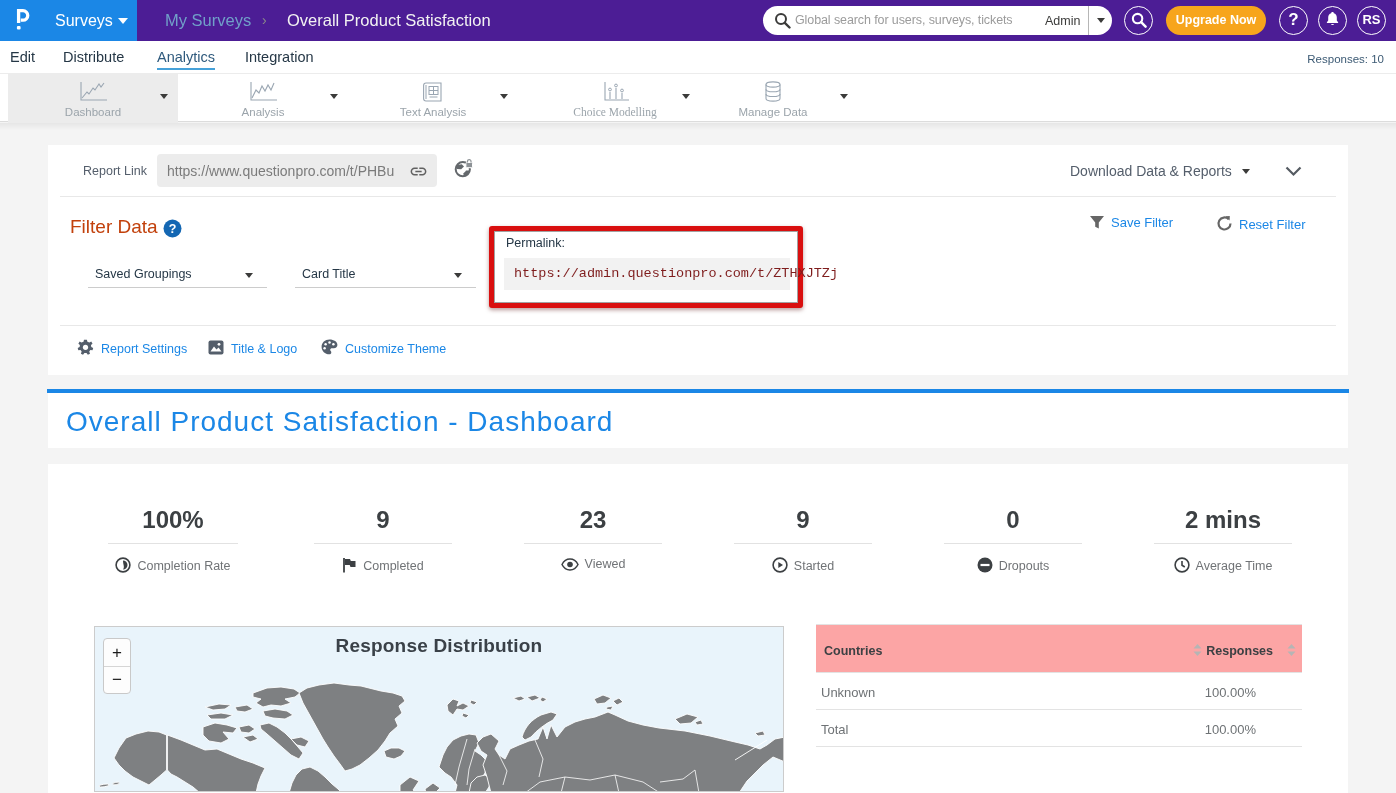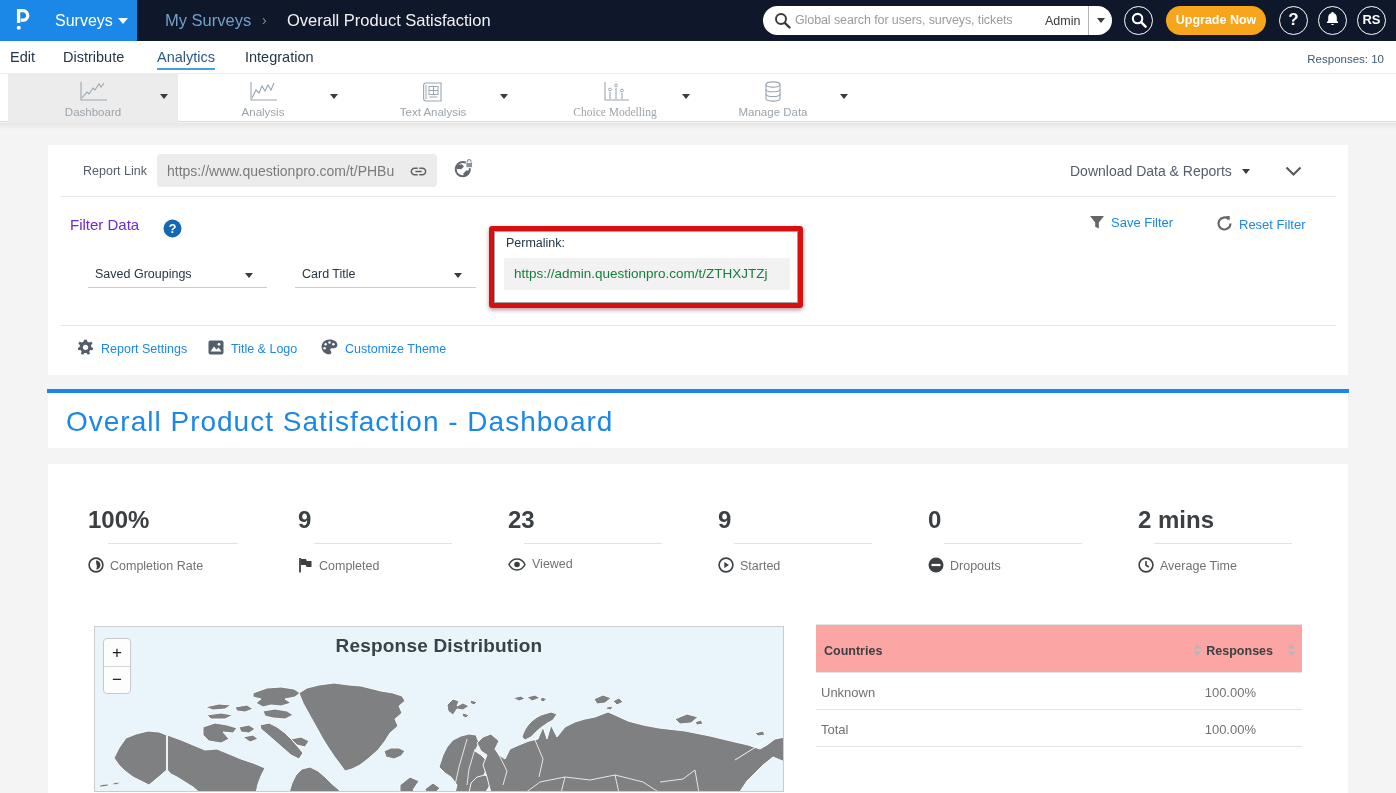--- a/index.html
+++ b/index.html
@@ -1,19 +1,19 @@
 <!DOCTYPE html>
 <html><head>
 <meta charset="utf-8">
 <style>
 * { margin:0; padding:0; box-sizing:border-box; }
 html,body { width:1396px; height:793px; overflow:hidden; font-family:"Liberation Sans", sans-serif; background:#f4f4f4; }
 .abs { position:absolute; }
 
-.topbar { position:absolute; left:0; top:0; width:1396px; height:41px; background:#0f172a;text-decoration:underline; }
+.topbar { position:absolute; left:0; top:0; width:1396px; height:41px; background:#4c1d95;text-decoration:underline; }
 .logo { position:absolute; left:0; top:0; width:137px; height:41px; background:#1b87e6; color:#fff; }
 .logo svg { position:absolute; left:16px; top:9px; }
 .logo .lbl { position:absolute; left:55px; top:12px; font-size:16px; color:#fff; }
 .caret { display:inline-block; width:0; height:0; border-left:5px solid transparent; border-right:5px solid transparent; border-top:6px solid #fff; }
 .logo .caret { position:absolute; left:118px; top:18px; border-left-width:5.5px; border-right-width:5.5px; border-top-width:6.5px; }
 .crumb1 { position:absolute; left:165px; top:11px; font-size:16.5px; color:#71a0c9; }
 .crumbsep { position:absolute; left:262px; top:12px; font-size:14px; color:#8a8a8a; }
 .crumb2 { position:absolute; left:287px; top:11px; font-size:16.5px; color:#f2f2f2; }
 .searchbox { position:absolute; left:763px; top:6px; width:349px; height:29px; background:#fff; border-radius:15px; }
 .searchbox .mag { position:absolute; left:11px; top:6px; }
@@ -39,41 +39,41 @@
 
 .card1 { position:absolute; left:48px; top:145px; width:1300px; height:230px; background:#fff; }
 .rl-label { position:absolute; left:35px; top:19px; font-size:12.5px; color:#545e6b; }
 .rl-pill { position:absolute; left:109px; top:9px; width:280px; height:33px; background:#ececec; border-radius:4px; }
 .rl-pill .url { position:absolute; left:10px; top:9px; font-size:14px; color:#7b7b7b; }
 .rl-globe { position:absolute; left:405px; top:13px; }
 .dl { position:absolute; left:1022px; top:18px; font-size:14px; color:#545e6b; }
 .dl .caret { position:absolute; left:172px; top:6px; border-top-color:#3b3b3a; border-left-width:4.5px; border-right-width:4.5px; border-top-width:5.5px; }
 .chev { position:absolute; left:1237px; top:21px; }
 .div1 { position:absolute; left:12px; top:51px; width:1276px; height:0; border-top:1px solid #e8e8e8; }
-.fd-h { position:absolute; left:22px; top:71px; font-size:15px; color:#6d28d9; }
+.fd-h { position:absolute; left:22px; top:71px; font-size:19px; color:#c2410c; }
 .fd-q { position:absolute; left:115px; top:74px; }
 .savef { position:absolute; left:1041px; top:70px; font-size:13px; color:#1b87e6; }
 .resetf { position:absolute; left:1168px; top:70px; font-size:13px; color:#1b87e6; }
 .dd { position:absolute; top:121px; border-bottom:1px solid #ccc; height:22px; }
 .dd .ddt { position:absolute; left:7px; top:1px; font-size:12.5px; color:#253746; }
 .dd .caret { position:absolute; top:7px; border-top-color:#3b3b3a; border-left-width:4.5px; border-right-width:4.5px; border-top-width:5.5px; }
 .redbox { position:absolute; left:441px; top:81px; width:314px; height:82px; border:5px solid #d90f0f; border-radius:3px; background:#fff; box-shadow:0 2px 4px rgba(80,0,0,0.40), inset 0 0 0 1px rgba(70,70,70,0.5); }
 .redbox .pl { position:absolute; left:12px; top:5px; font-size:12.5px; color:#253746; }
 .redbox .pin { position:absolute; left:10px; top:27px; width:286px; height:32px; background:#f2f2f2; }
-.redbox .pin span { position:absolute; left:10px; top:8px; font-size:13.5px; color:#15803d; }
+.redbox .pin span { position:absolute; left:10px; top:8px; font-size:13.5px; color:#7f1d1d;font-family:Liberation Mono, monospace; }
 .div2 { position:absolute; left:12px; top:180px; width:1276px; height:0; border-top:1px solid #e8e8e8; }
 .brow { position:absolute; left:0; top:181px; width:100%; height:49px; }
 .blink { position:absolute; top:16px; font-size:12.5px; color:#1b87e6; }
 
 .blueline { position:absolute; left:47px; top:389px; width:1302px; height:4px; background:#1b87e6; }
 .hband { position:absolute; left:48px; top:393px; width:1300px; height:55px; background:#fff; }
 .hband h1 { position:absolute; left:18px; top:13px; font-size:28px; font-weight:normal; color:#1b87e6; letter-spacing:1.0px;text-align:center; }
 
 .card2 { position:absolute; left:48px; top:464px; width:1300px; height:329px; background:#fff; }
-.stat { position:absolute; top:40px; width:170px; }
+.stat { position:absolute; top:40px; width:170px; text-align:center; }
 .stat .v { font-size:24px; font-weight:bold; color:#3c4043; line-height:32px; }
 .stat .hr { margin-top:7px; border-top:1px solid #e2e2e2; }
 .stat .lb { margin-top:13px; font-size:12.5px; color:#707376; }
 .stat .lb svg { vertical-align:-3px; margin-right:6px; }
 
 .mapbox { position:absolute; left:46px; top:162px; width:690px; height:166px; background:#e9f4fb; border:1px solid #cccccc; overflow:hidden; }
 .mapbox .mtitle { position:absolute; left:0; right:0; top:8px; text-align:center; font-size:19px; font-weight:bold; color:#3a4148; letter-spacing:0.2px; }
 .zctrl { position:absolute; left:8px; top:11px; width:28px; height:56px; background:#fdfdfd; border:1px solid #c9c9c9; border-radius:4px; }
 .zctrl .zp { position:absolute; left:0; right:0; top:0; height:28px; border-bottom:1px solid #d5d5d5; text-align:center; line-height:27px; font-size:17px; color:#1a1a1a; }
 .zctrl .zm { position:absolute; left:0; right:0; top:29px; height:27px; text-align:center; line-height:24px; font-size:17px; color:#1a1a1a; }

